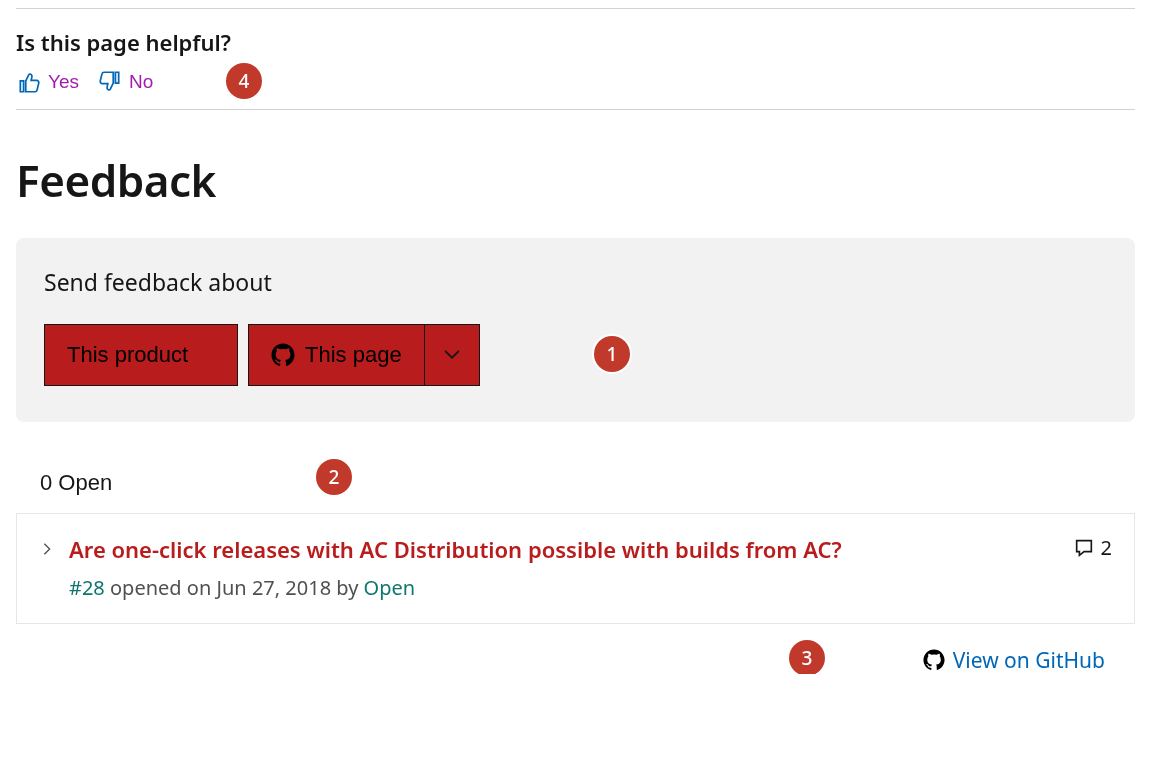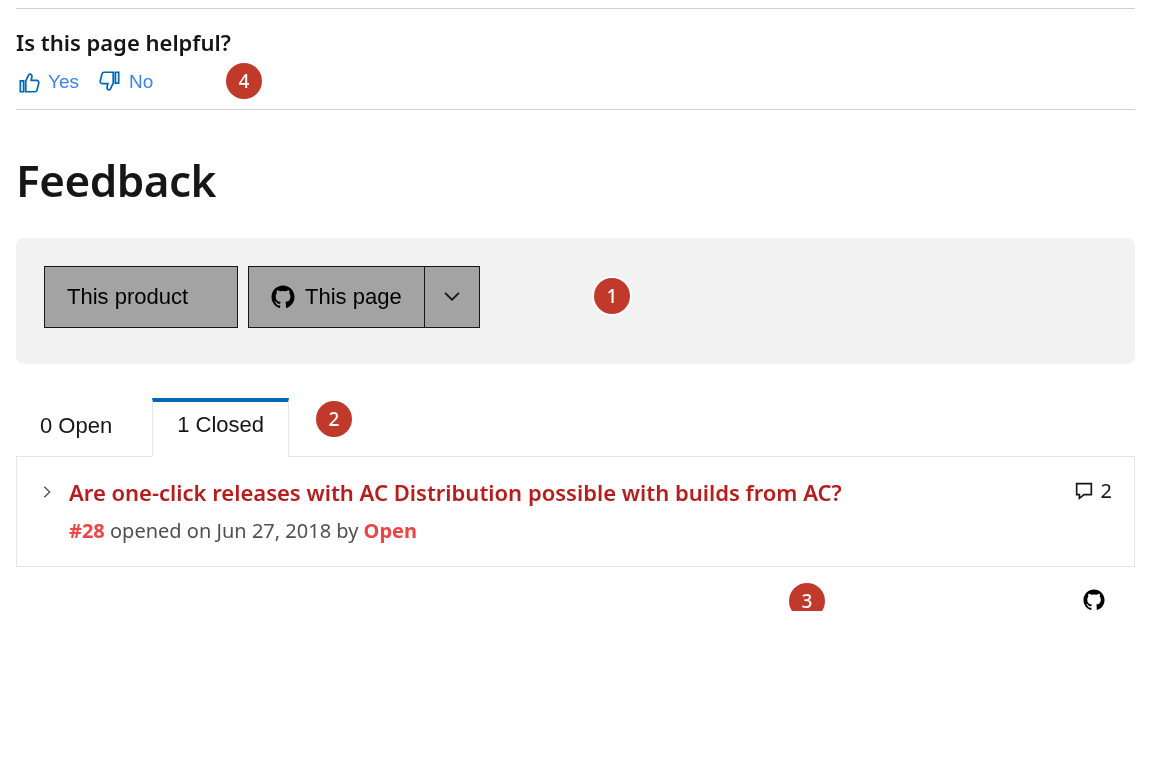--- a/index.html
+++ b/index.html
@@ -10,46 +10,46 @@
     color: #161616;
     background: #fff;
     font-size: 16px;
   }
   .top-hr { border: none; border-top: 1px solid #d2d2d2; margin: 8px 0 18px 0; }
   .helpful-row { display: flex; align-items: center; gap: 18px; margin-bottom: 14px; position: relative; }
   .helpful-title { font-size: 22px; font-weight: 600; margin: 0 0 12px 0; }
   .vote-btn {
     display: inline-flex; align-items: center; gap: 6px;
     background: none; border: none; padding: 0;
-    font-size: 19px; color: #3b82f6; cursor: pointer;
+    font-size: 19px; color: #a21caf; cursor: pointer;
   }
   .vote-btn svg { width: 26px; height: 26px; }
   .thumb-blue { stroke: #0067b8; fill: none; stroke-width: 1.6; }
   .hr2 { border: none; border-top: 1px solid #d2d2d2; margin: 14px 0 40px 0; }
   .feedback-heading { font-size: 44px; font-weight: 600; margin: 0 0 28px 0; letter-spacing: -0.5px; }
   .feedback-panel {
     background: #f2f2f2; border-radius: 8px;
     padding: 28px 28px 36px 28px;
   }
   .send-about { font-size: 23px; font-weight: 400; margin-bottom: 26px; }
   .btn-row { display: flex; gap: 10px; align-items: stretch; position: relative; }
   .outline-btn {
     display: inline-flex; align-items: center; gap: 10px;
-    background: #a3a3a3; border: 1px solid #161616;
+    background: #b91c1c; border: 1px solid #161616;
     padding: 12px 22px; font-size: 22px; font-weight: 400;
     cursor: pointer; height: 62px;
   }
   .outline-group { display: inline-flex; align-items: center; }
   .outline-group .outline-btn:first-child { border-right: none; }
   .outline-group .caret-btn { padding: 12px 16px; }
   .ext-icon { width: 17px; height: 17px; }
   .gh-icon { width: 24px; height: 24px; }
   .caret-svg { width: 22px; height: 22px; }
   .tabs-row {
-    display: flex; gap: 16px; margin-top: 34px;
+    display: flex; gap: 8px; margin-top: 34px;
     font-size: 22px; color: #161616;
     position: relative;
   }
   .tab {
     padding: 14px 24px 18px 24px; cursor: pointer;
     background: none; border: none; font-size: 22px;
     color: #161616;
   }
   .tab.active {
     border-top: 4px solid #0067b8;
@@ -63,21 +63,21 @@
     border: 1px solid #e6e6e6;
     padding: 20px 22px 22px 22px;
     margin-top: -1px;
   }
   .issue-line1 { display: flex; align-items: flex-start; gap: 14px; }
   .issue-title { font-size: 22px; font-weight: 600; flex: 1; }
   .chevron-right { width: 16px; height: 16px; margin-top: 7px; stroke:#505050; fill:none; stroke-width:2;}
   .comment-count { display: inline-flex; align-items: center; gap: 6px; font-size: 20px; }
   .comment-count svg { width: 22px; height: 22px; stroke:#161616; fill:none; stroke-width:1.8;}
   .issue-meta { margin-top: 10px; margin-left: 30px; font-size: 20px; color: #505050;}
-  .issue-meta a { color: #ef4444; text-decoration: none; font-weight: bold; }
+  .issue-meta a { color: #0f766e; text-decoration: none; }
   .issue-number { color: #0067b8; }
   .footer-row { display: flex; justify-content: flex-end; align-items: center; margin-top: 22px; gap: 8px; position: relative;}
   .view-gh {
     color: #0067b8; text-decoration: none;
     display: inline-flex; align-items: center; gap: 8px;
     font-size: 21px;
   }
   .view-gh svg { width: 22px; height: 22px; }
   .badge {
     position: absolute;
@@ -141,20 +141,21 @@
     <span>No</span>
   </button>
   <span class="badge badge-4">4</span>
 </div>
 
 <hr class="hr2">
 
 <h2 class="feedback-heading">Feedback</h2>
 
 <div class="feedback-panel">
+  <div class="send-about">Send feedback about</div>
   <div class="btn-row">
     <button class="outline-btn">
       <span>This product</span>
       <svg class="ext-icon ext-black" viewBox="0 0 24 24">
           <use href="#external"></use>
         </svg>
     </button>
     <span class="outline-group">
       <button class="outline-btn">
         <svg class="gh-icon gh-black" viewBox="0 0 24 24">
@@ -167,21 +168,20 @@
             <use href="#chev-down"></use>
           </svg>
       </button>
     </span>
     <span class="badge badge-1">1</span>
   </div>
 </div>
 
 <div class="tabs-row">
   <button class="tab inactive">0 Open</button>
-  <button class="tab active">1 Closed</button>
   <span class="badge badge-2">2</span>
 </div>
 
 <div class="issue-box">
   <div class="issue-line1">
     <svg class="chevron-right" viewBox="0 0 24 24">
         <use href="#chev-right"></use>
       </svg>
     <a href="#" class="issue-title" style="text-decoration:none;color:#b91c1c">Are one-click releases with AC Distribution possible with builds from AC?</a>
     <span class="comment-count">
@@ -197,17 +197,18 @@
      <a href="#">Open</a>
   </div>
 </div>
 
 <div class="footer-row">
   <span class="badge badge-3">3</span>
   <a href="#" class="view-gh">
     <svg class="gh-icon" viewBox="0 0 24 24">
         <use href="#github"></use>
       </svg>
+    <span>View on GitHub</span>
     <svg class="ext-icon" viewBox="0 0 24 24">
         <use href="#external"></use>
       </svg>
   </a>
 </div>
 
 </body></html>

